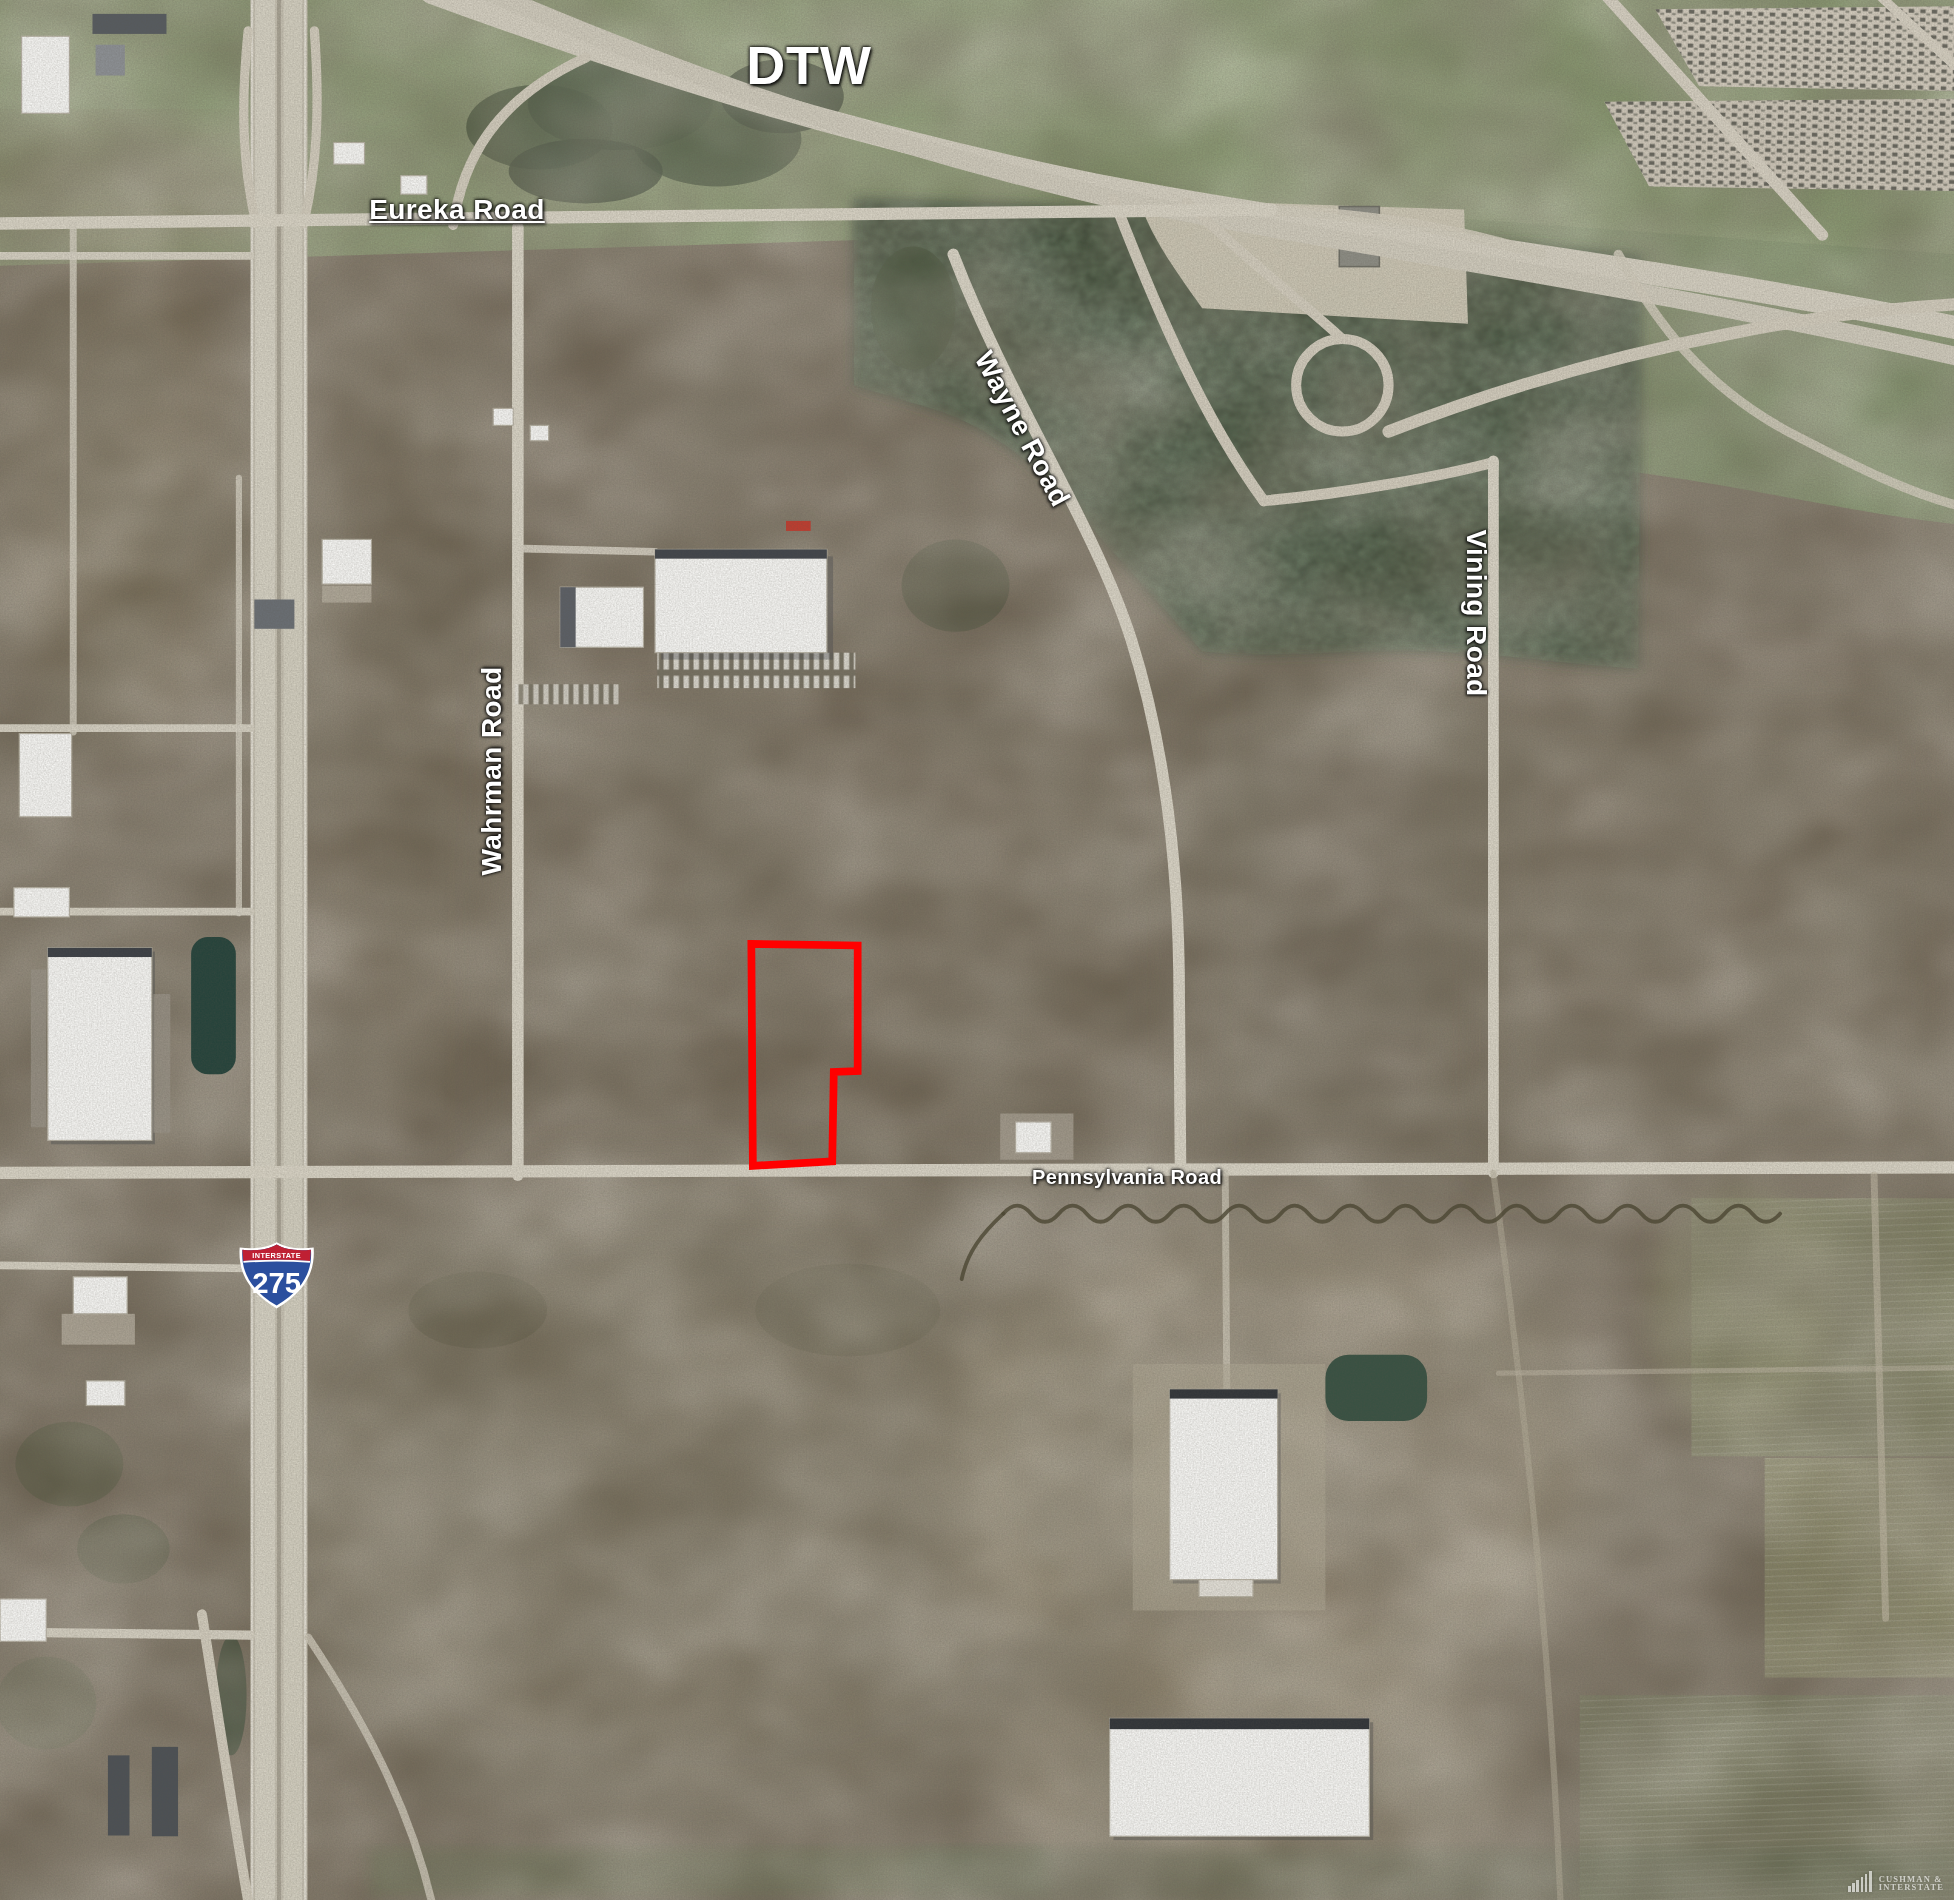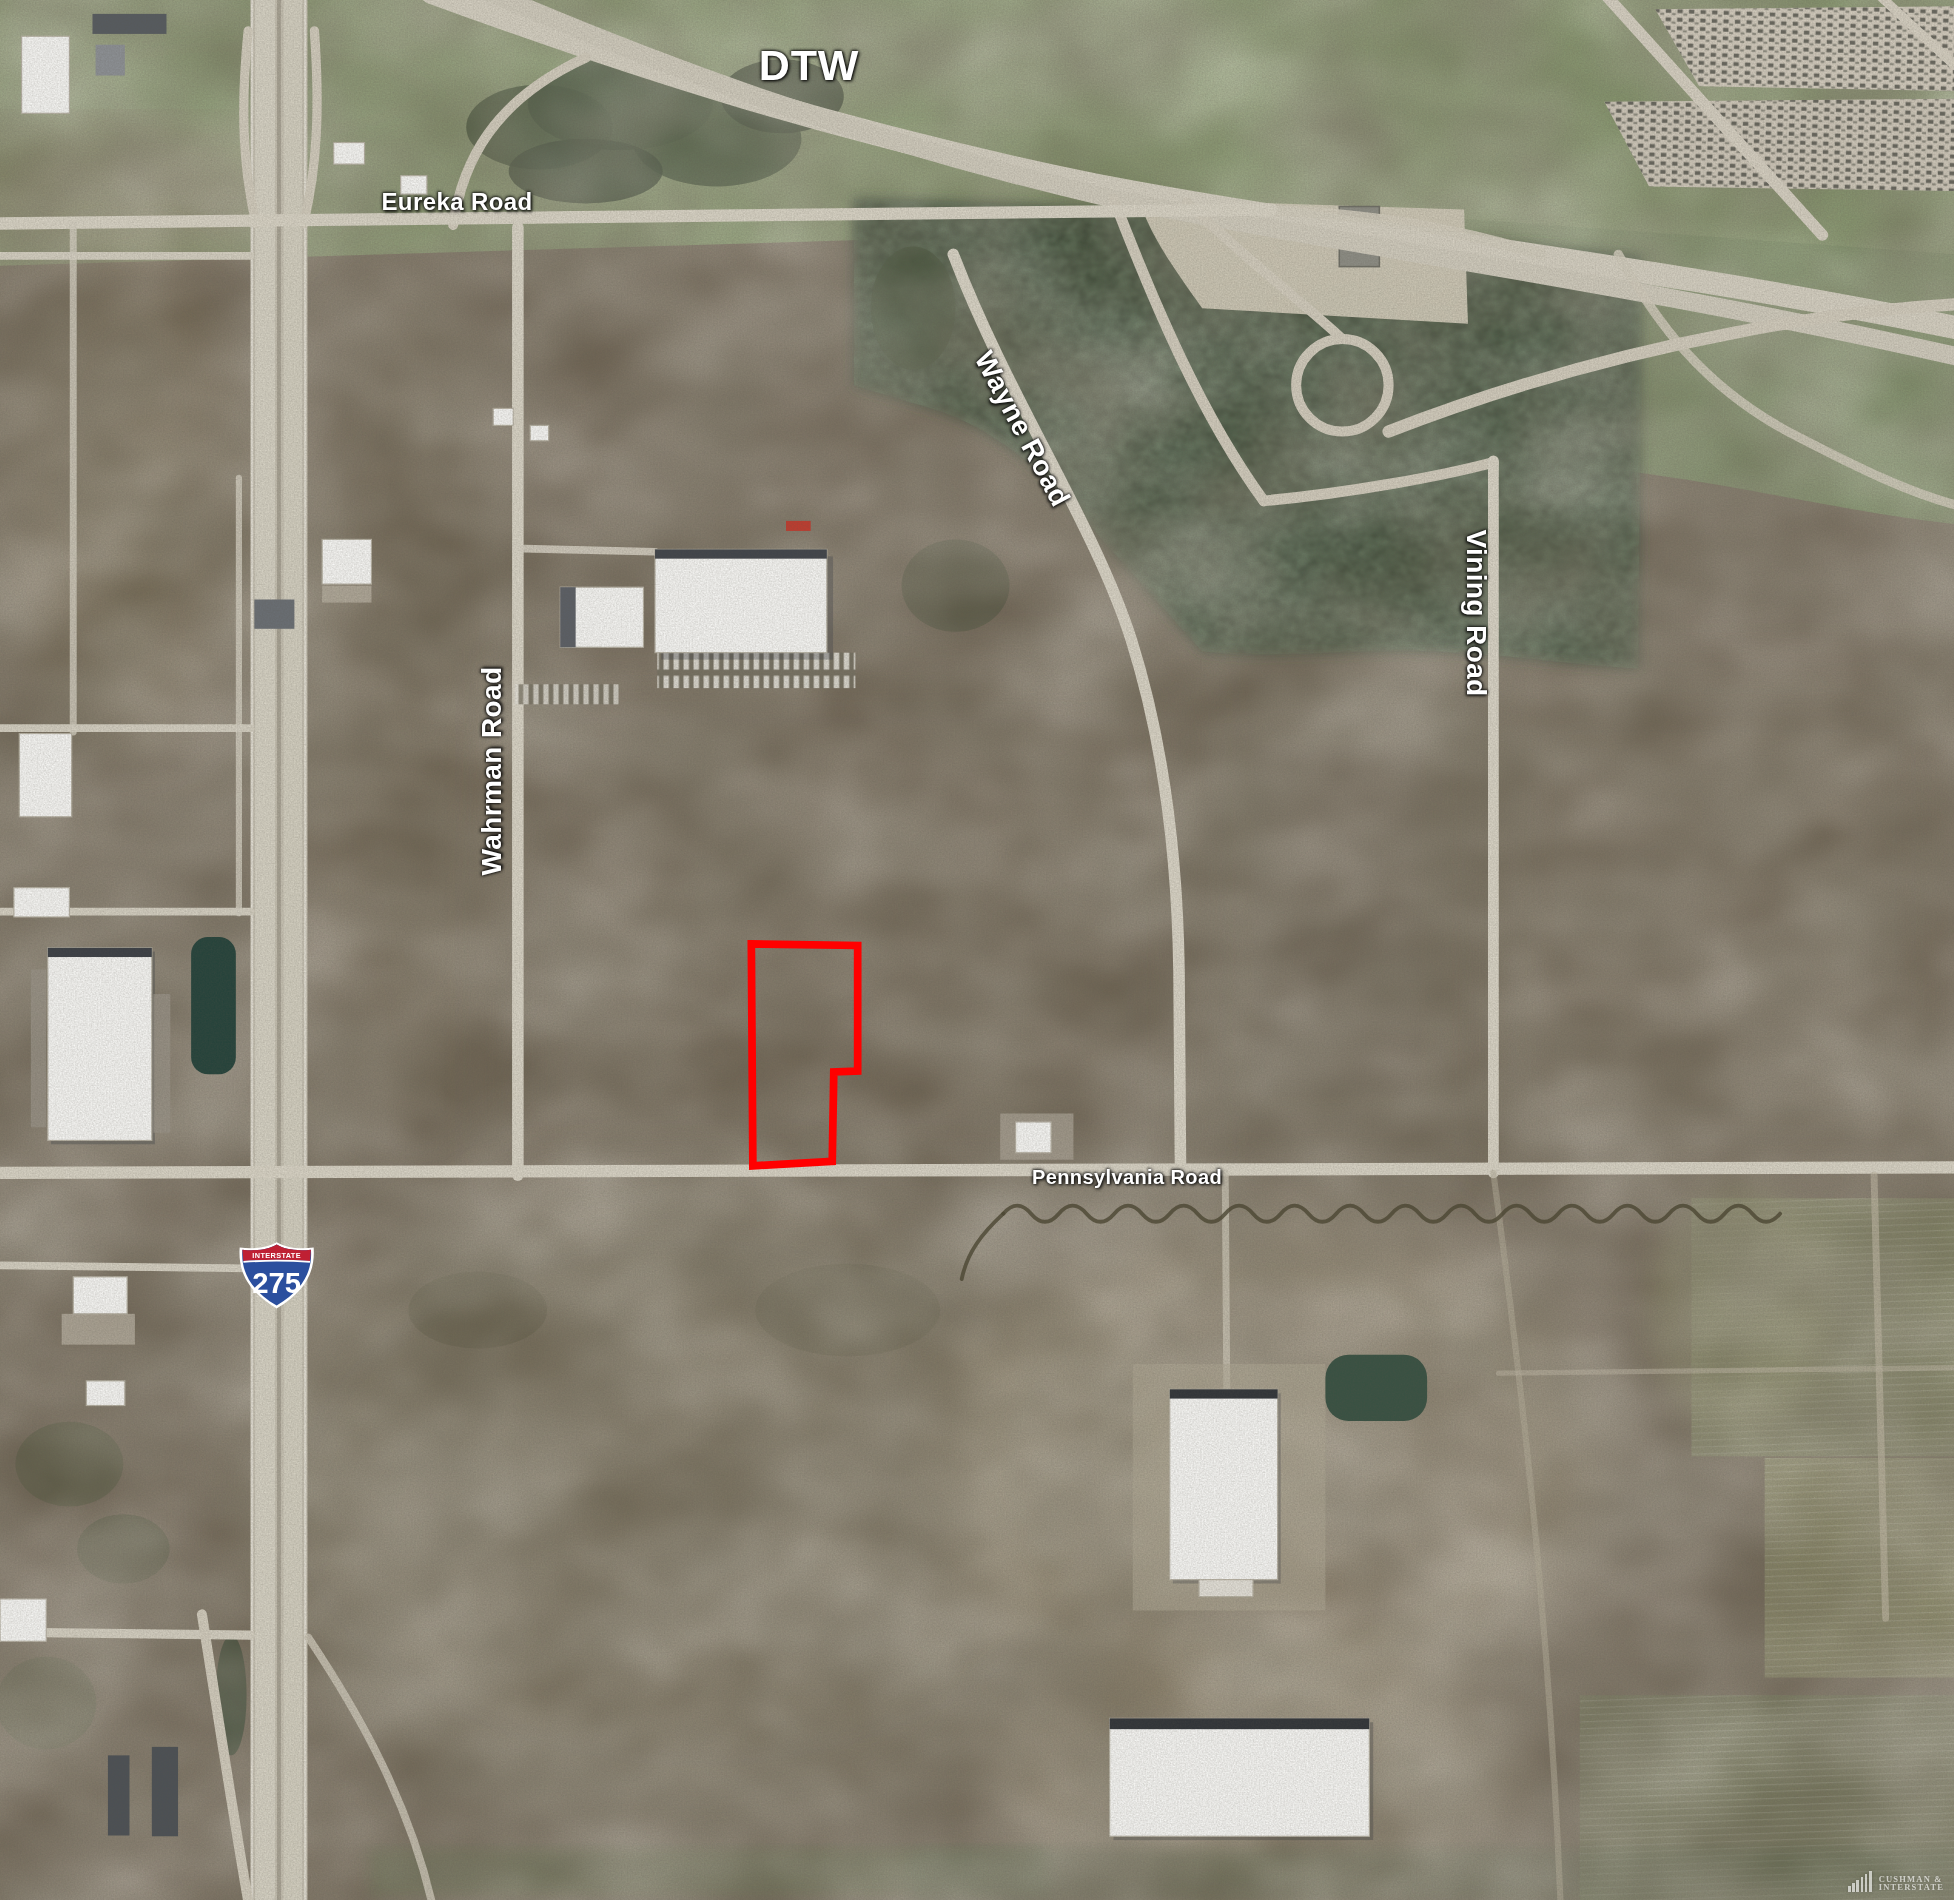--- a/index.html
+++ b/index.html
@@ -4,22 +4,22 @@
 <style>
   html,body{margin:0;padding:0;background:#6e6353;}
   #stage{position:relative;width:1955px;height:1901px;overflow:hidden;
          font-family:"Liberation Sans",sans-serif;}
   #scenery{position:absolute;inset:0;display:block;}
   .map-label{
     position:absolute;color:#fff;font-weight:bold;white-space:nowrap;
     text-shadow:0 0 3.9px rgba(0,0,0,.9),1.5px 1.5px 3.1px rgba(0,0,0,.8),-0.8px -0.8px 2.3px rgba(0,0,0,.5);
     transform-origin:center center;letter-spacing:0.4px;
   }
-  .lbl-dtw{left:809px;top:65px;font-size:43px;transform:translate(-50%,-50%);letter-spacing:0.8px;}
-  .lbl-eureka{left:457px;top:202px;font-size:24px;transform:translate(-50%,-50%);}
+  .lbl-dtw{left:809px;top:65px;font-size:54px;transform:translate(-50%,-50%);letter-spacing:0.8px;}
+  .lbl-eureka{left:457px;top:210px;font-size:28px;transform:translate(-50%,-50%);text-decoration:underline;}
   .lbl-wayne{left:1022px;top:429px;font-size:28px;transform:translate(-50%,-50%) rotate(62deg);}
   .lbl-vining{left:1476px;top:613px;font-size:28px;transform:translate(-50%,-50%) rotate(90deg);}
   .lbl-wahrman{left:492px;top:771px;font-size:28px;transform:translate(-50%,-50%) rotate(-90deg);}
   .lbl-penn{left:1107px;top:1177px;font-size:20px;transform:translate(-50%,-50%);margin-left:20px;}
   #watermark{
     position:absolute;right:10.8px;bottom:9.2px;display:flex;align-items:flex-end;gap:7px;
     opacity:.62;filter:drop-shadow(0 0.8px 1.5px rgba(0,0,0,.4));
   }
   #watermark .wm-text{color:#fff;font-weight:bold;font-size:8.5px;line-height:8.5px;letter-spacing:1.2px;font-family:Liberation Serif, serif;}
   #watermark .bars{display:flex;align-items:flex-end;gap:1.5px;}

